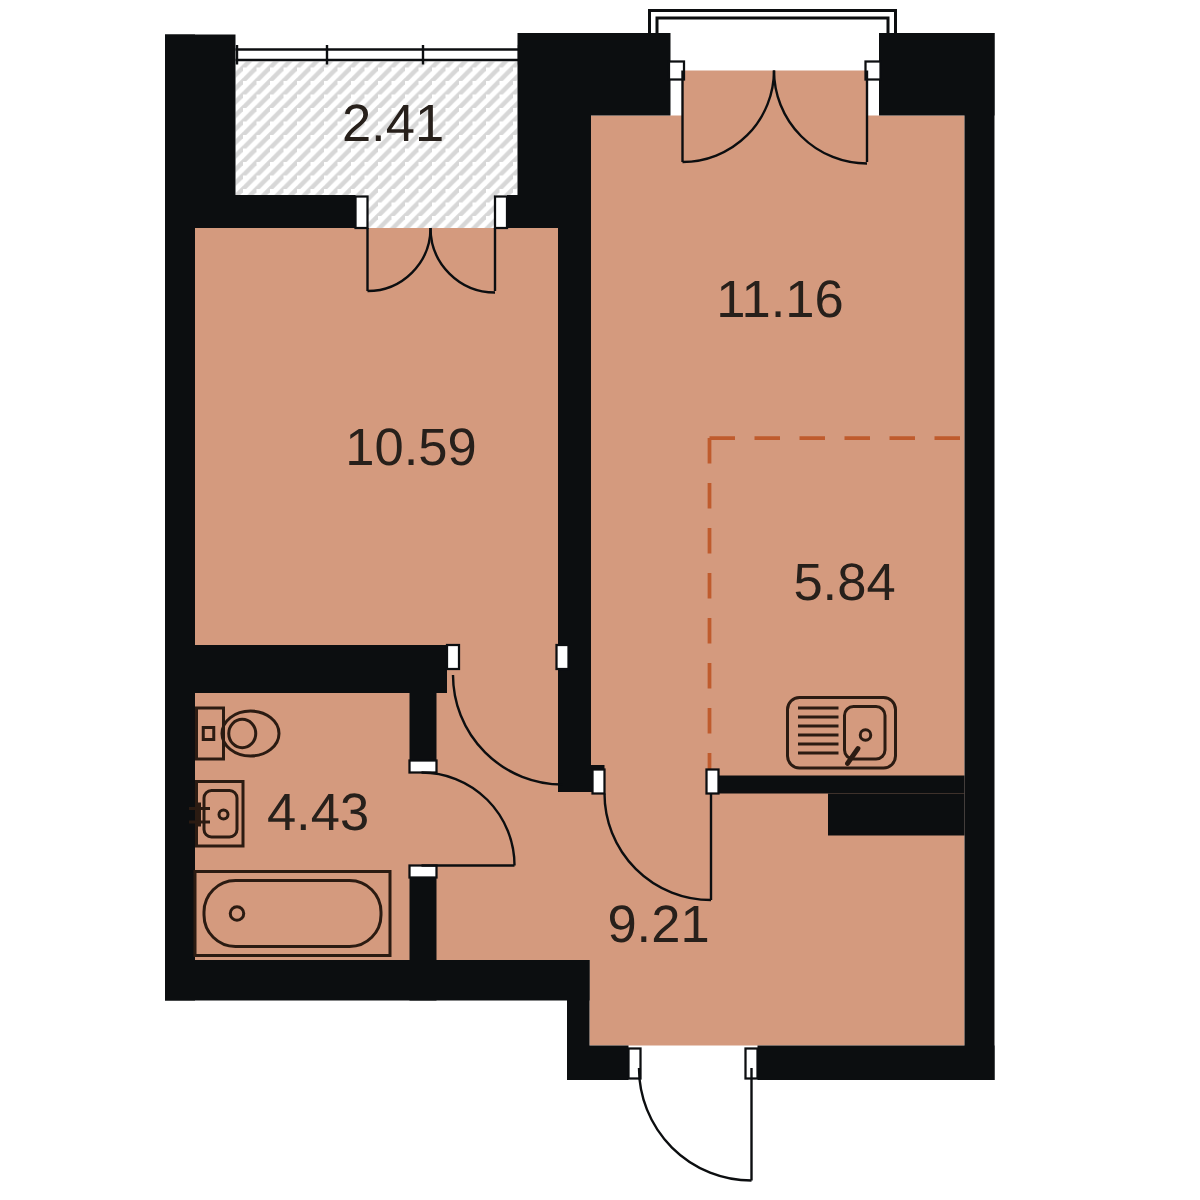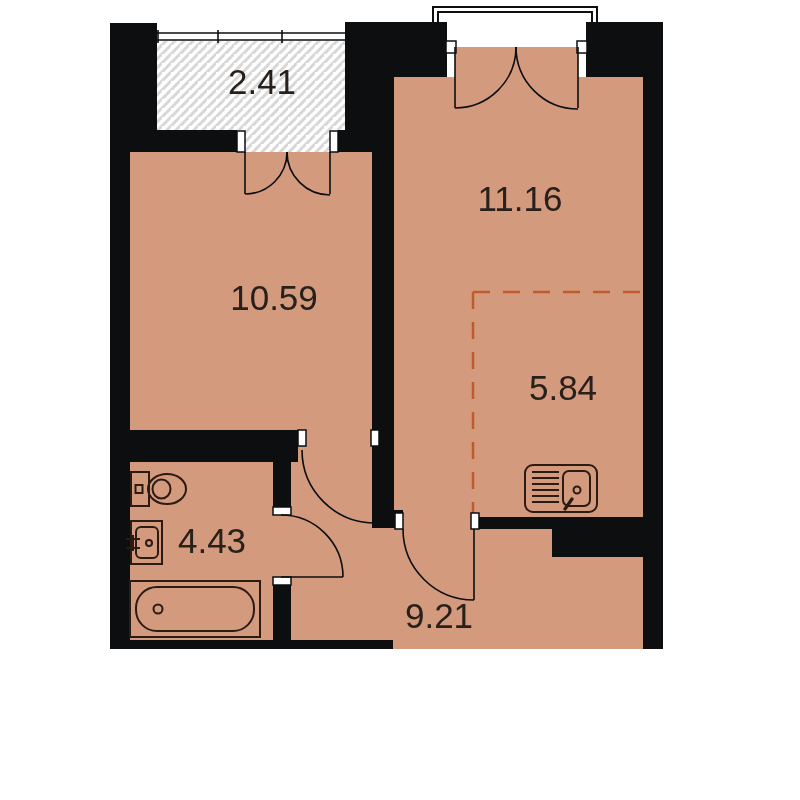--- a/index.html
+++ b/index.html
@@ -1,16 +1,16 @@
 <!DOCTYPE html>
 <html style="--floor: #d49a7e; --wall: #0c0e10; --fixline: #2b1b12; --label: #27201b; --dash: #bf5b2d; --hatch: #d7d7d7;"><head>
 <meta charset="utf-8">
 <style>
   html,body{margin:0;padding:0;background:#ffffff;}
-  .stage{width:800px;height:649px;position:relative;background:#fff;}
+  .stage{width:800px;height:800px;position:relative;background:#fff;}
   svg{display:block;}
   .floor{fill:var(--floor,#d49a7e);}
   .wall{fill:var(--wall,#0c0e10);}
   .thin{stroke:var(--wall,#0c0e10);stroke-width:1.6;fill:none;}
   .thin2{stroke:var(--wall,#0c0e10);stroke-width:2;fill:none;}
   .frame{fill:#ffffff;stroke:var(--wall,#0c0e10);stroke-width:1.5;}
   .fixture{stroke:var(--fixline,#2b1b12);stroke-width:2;fill:none;}
   .fixthick{stroke:var(--fixline,#2b1b12);stroke-width:3.2;fill:none;stroke-linecap:round;}
   .dashline{stroke:var(--dash,#bf5b2d);stroke-width:2.5;fill:none;stroke-dasharray:17 13;}
   .roomlabel{font-family:"Liberation Sans","DejaVu Sans",sans-serif;font-size:35px;font-weight:500;

